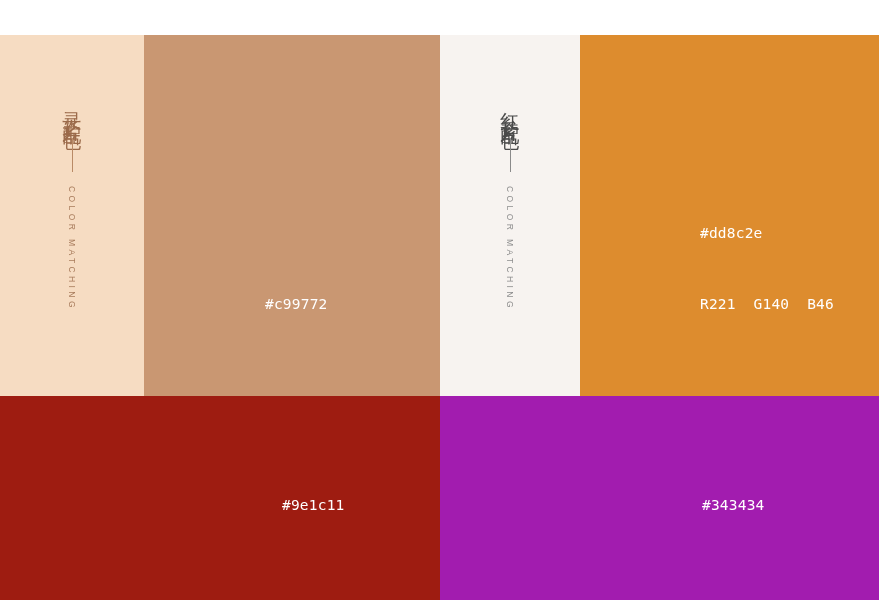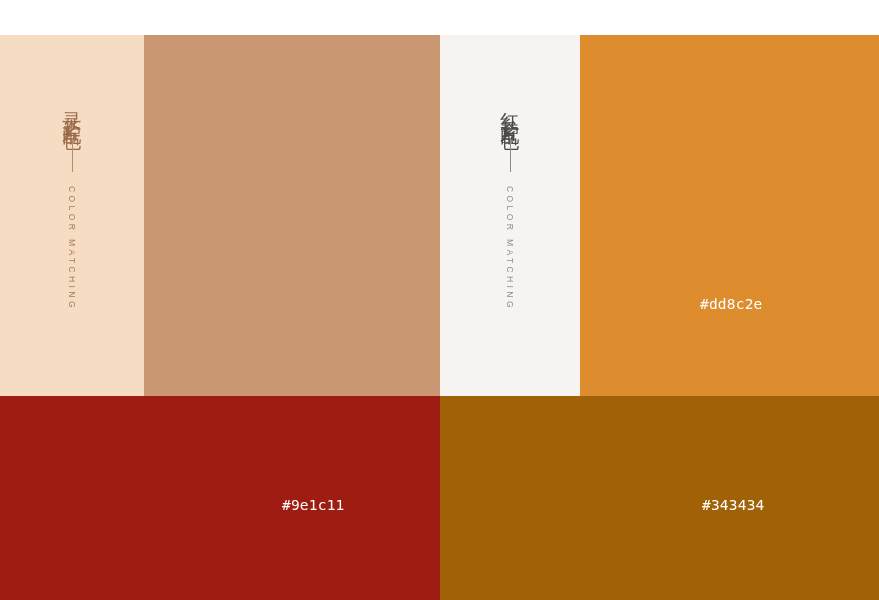--- a/index.html
+++ b/index.html
@@ -101,42 +101,44 @@
   <div class="panel" id="panel-lingzhi-label" style="background-color: rgb(246, 220, 194);">
     <div class="label-col">
       <div class="cn-title" style="color: rgb(155, 106, 74);">灵芝片配色</div>
       <div class="rule" style="background-color: rgb(185, 138, 102);"></div>
       <div class="en-sub" style="color: rgb(168, 124, 92);">COLOR MATCHING</div>
     </div>
   </div>
 
   <div class="panel" id="panel-lingzhi-main" style="background-color: rgb(201, 151, 114);">
     <div class="code-block" style="color: rgb(255, 255, 255);">
+      <span class="code-hex">#c99772</span>
     </div>
   </div>
 
   <div class="panel" id="panel-hongshen-label" style="background-color: rgb(247, 243, 240);">
     <div class="label-col">
       <div class="cn-title" style="color: rgb(74, 74, 74);">红参片配色</div>
       <div class="rule" style="background-color: rgb(138, 138, 138);"></div>
       <div class="en-sub" style="color: rgb(141, 141, 141);">COLOR MATCHING</div>
     </div>
   </div>
 
   <div class="panel" id="panel-hongshen-main" style="background-color: rgb(221, 140, 46); padding-left: 8px;">
     <div class="code-block" style="color: rgb(255, 255, 255);">
       <span class="code-hex">#dd8c2e</span>
+      <span class="code-rgb">R221  G140  B46</span>
     </div>
   </div>
 
   <div class="panel" id="panel-lingzhi-deep" style="background-color: rgb(158, 28, 17);">
     <div class="code-block" style="color: rgb(255, 255, 255);">
       <span class="code-hex">#9e1c11</span>
     </div>
   </div>
 
-  <div class="panel" id="panel-hongshen-deep" style="background-color: #a16207;">
+  <div class="panel" id="panel-hongshen-deep" style="background-color: #a21caf;">
     <div class="code-block" style="color: rgb(255, 255, 255);">
       <span class="code-hex">#343434</span>
     </div>
   </div>
 
 </div>
 
 </body></html>

